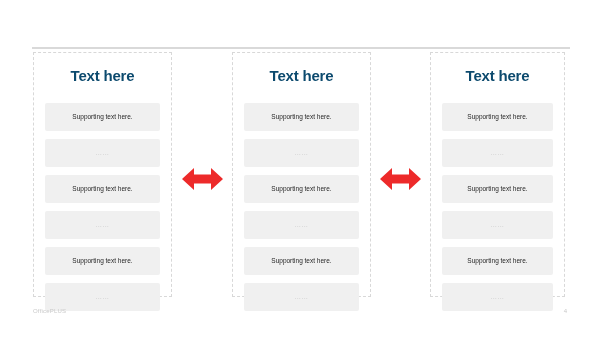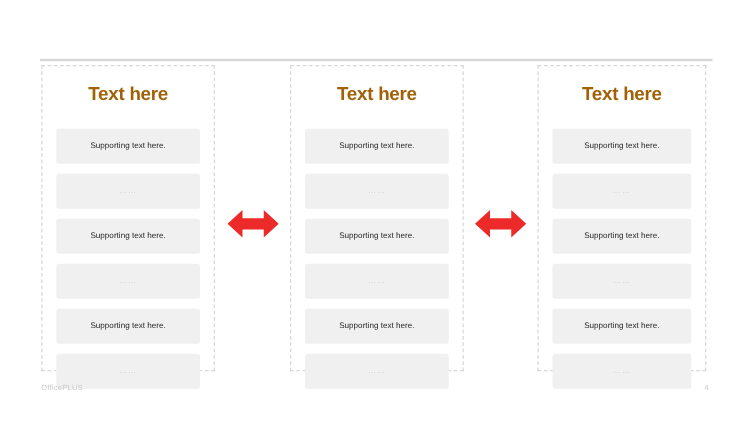--- a/index.html
+++ b/index.html
@@ -48,21 +48,21 @@
   #column-2 { left: 430px; width: 135px; }
 
   .column-title {
     position: absolute;
     top: 15px;
     left: 0;
     width: 100%;
     text-align: center;
     font-size: 15px;
     font-weight: bold;
-    color: #a16207;
+    color: #0c4a6e;
     letter-spacing: -0.2px;
     line-height: 1;
   }
 
   .box-stack {
     position: absolute;
     top: 50px;
     left: 11px;
     right: 11px;
   }

